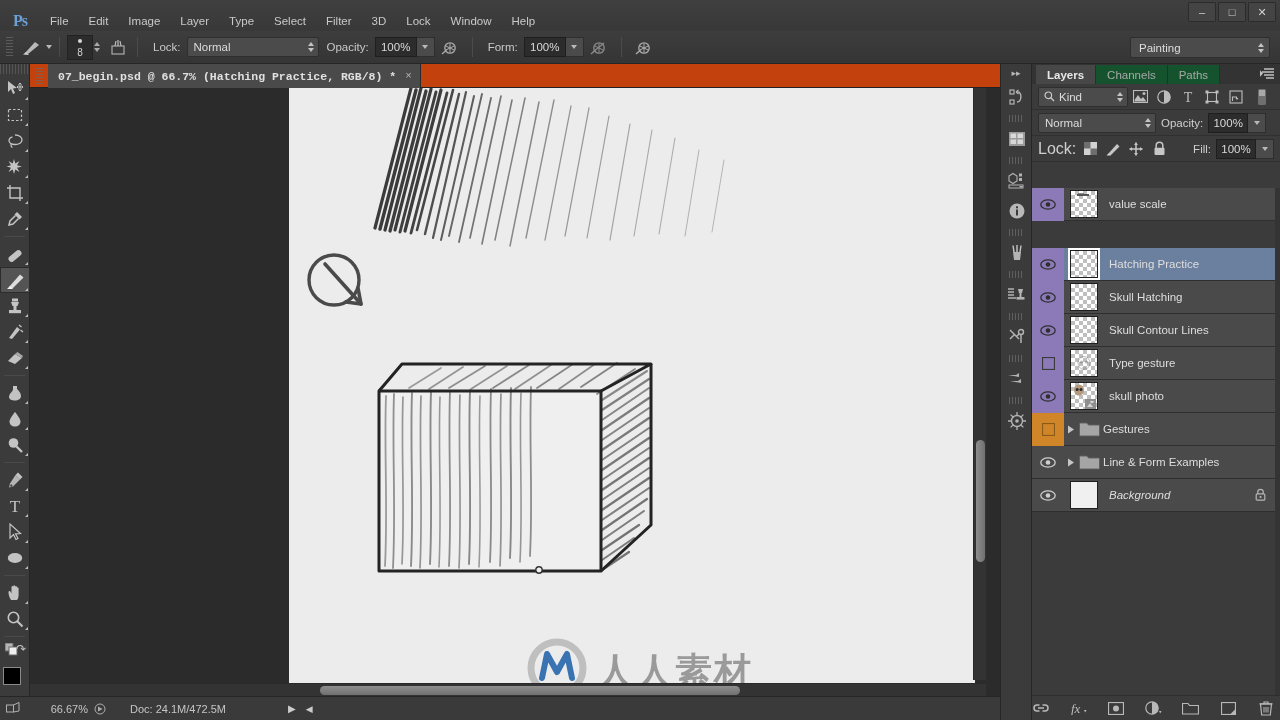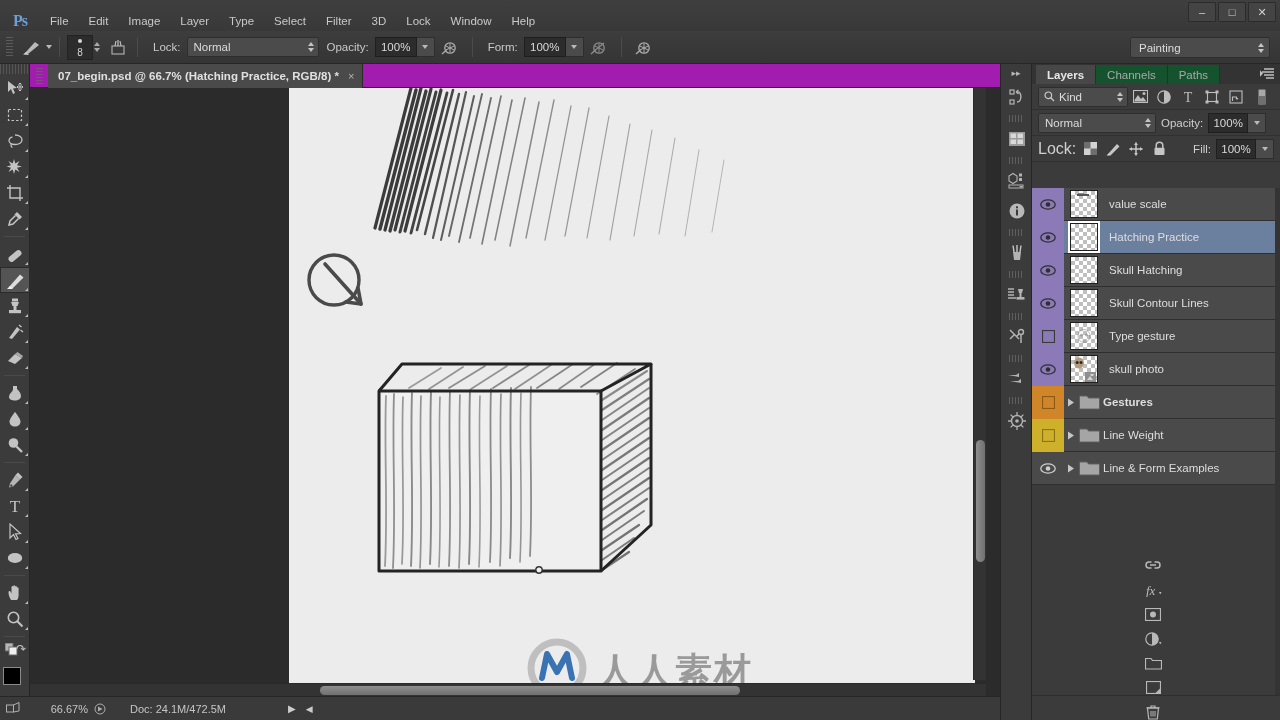--- a/index.html
+++ b/index.html
@@ -105,21 +105,21 @@
     border-left:3px solid transparent; border-bottom:3px solid #bdbdbd;
   }
   .tool-sep { height:1px; background:#2e2e2e; margin:4px 4px; border-bottom:1px solid #4a4a4a;}
   .swatches { position:relative; width:30px; height:34px; margin-top:3px;}
   .sw-fg { position:absolute; left:3px; top:3px; width:18px;height:18px; background:#000; border:1px solid #8a8a8a; }
   .sw-bg { position:absolute; left:12px; top:13px; width:18px;height:18px; background:#fff; border:1px solid #8a8a8a; z-index:-1;}
 
   
   .tabstrip {
     position:absolute; left:30px; top:64px; width:970px; height:24px;
-    background:#a21caf; border-bottom:1px solid #232323;
+    background:#c2410c; border-bottom:1px solid #232323;font-family:Liberation Mono, monospace;
   }
   .tabstrip .grip2 { position:absolute; left:6px; top:4px; width:7px;height:16px;
     background:repeating-linear-gradient(to bottom,#6a6a6a 0 1px,transparent 1px 3px); opacity:.7;}
   .doctab {
     position:absolute; left:18px; top:0; height:24px; background:#4a4a4a;
     display:flex; align-items:center; padding:0 8px 0 10px;
     font-size:11.5px; font-weight:bold; color:#e0e0e0; border-right:1px solid #2a2a2a;
   }
   .doctab .x { margin-left:9px; font-size:11px; font-weight:normal; color:#b5b5b5;}
 
@@ -201,21 +201,21 @@
   .blend-select .updown .u{border-bottom:4px solid #c3c3c3;} .blend-select .updown .d{border-top:4px solid #c3c3c3;}
   .lock-row { height:26px; display:flex; align-items:center; padding:0 6px; gap:5px; border-bottom:1px solid #303030;}
   .lock-ic { width:18px;height:18px;display:flex;align-items:center;justify-content:center;}
 
   .layers-list { position:absolute; left:0; top:124px; width:248px; height:547px; overflow:hidden;
     background:#3b3b3b; }
   .layer-row {
     height:33px; display:flex; align-items:center; position:relative;
     border-bottom:1px solid #2f2f2f; background:#4a4a4a;
   }
-  .layer-row.selected { background:#6b7f9e; }
+  .layer-row.selected { background:#6b7f9e;margin-top:27px; }
   .eye-cell { width:32px; height:33px; display:flex; align-items:center; justify-content:center; }
   .thumb-cell { width:40px; height:33px; display:flex; align-items:center; justify-content:center; position:relative;}
   .lthumb {
     width:28px; height:28px; border:1px solid #1f1f1f;
     background-image:
       linear-gradient(45deg,#bfbfbf 25%,transparent 25%,transparent 75%,#bfbfbf 75%),
       linear-gradient(45deg,#bfbfbf 25%,#fff 25%,#fff 75%,#bfbfbf 75%);
     background-size:8px 8px; background-position:0 0,4px 4px;
   }
   .lthumb.white { background:#f0f0f0; background-image:none; }
@@ -223,22 +223,22 @@
   .disc { position:absolute; left:5px; top:2px; width:30px;height:30px; pointer-events:none;}
   .lname { font-size:11.5px; color:#dedede; padding-left:5px; }
   .lname.italic { font-style:italic; }
   .arrow-cell { width:14px; display:flex; align-items:center; justify-content:center; }
   .folder-ic { width:22px; display:flex; align-items:center; justify-content:center; margin-right:2px;}
   .lock-right { position:absolute; right:14px; top:9px; }
   .panel-scroll { position:absolute; right:0; top:124px; width:5px; height:547px; background:#343434;}
 
   .panel-footer {
     position:absolute; left:0; bottom:0; width:248px; height:25px; background:#3b3b3b;
-    border-top:1px solid #2e2e2e; display:flex; align-items:center; justify-content:flex-end;
-    padding-right:6px; gap:11px;flex-direction:column;
+    border-top:1px solid #2e2e2e; display:flex; align-items:center; justify-content:space-between;
+    padding-right:6px; gap:11px;
   }
   .pf-ic { width:17px; height:17px; display:flex; align-items:center; justify-content:center; }
 
   
   .watermark { position:absolute; left:527px; top:645px; width:240px; height:55px; }
   .wm-text { position:absolute; left:40px; top:2px; font-size:37px; font-weight:bold;
     color:#9a9a9a; letter-spacing:2px; font-family:"DejaVu Sans", sans-serif;}
   .wm-url { position:absolute; left:58px; top:45px; font-size:11px; color:#8f8f8f; letter-spacing:1px;}
   svg { display:block; }
 </style>
@@ -990,41 +990,23 @@
         <div class="arrow-cell">
           <svg width="8" height="9" viewBox="0 0 8 9">
               <path d="M1 0.5 L7 4.5 L1 8.5 Z" fill="#c6c6c6"></path>
             </svg>
         </div>
         <div class="folder-ic">
           <svg width="21" height="16" viewBox="0 0 21 16">
               <path d="M0.5 2 L8 2 L9.5 4 L20.5 4 L20.5 15 L0.5 15 Z" fill="#a5a5a5" stroke="#5e5e5e" stroke-width="0.9"></path>
             </svg>
         </div>
-        <div class="lname" style="padding-left:1px;font-weight:bold;">Gestures</div>
-      </div>
-
-      <div class="layer-row">
-        <div class="eye-cell" style="background:#cfb02a;">
-          <svg width="13" height="13" viewBox="0 0 13 13">
-              <rect x="0.5" y="0.5" width="12" height="12" fill="none" stroke="#8a7417" stroke-width="1.2"></rect>
-            </svg>
-        </div>
-        <div class="arrow-cell">
-          <svg width="8" height="9" viewBox="0 0 8 9">
-              <path d="M1 0.5 L7 4.5 L1 8.5 Z" fill="#c6c6c6"></path>
-            </svg>
-        </div>
-        <div class="folder-ic">
-          <svg width="21" height="16" viewBox="0 0 21 16">
-              <path d="M0.5 2 L8 2 L9.5 4 L20.5 4 L20.5 15 L0.5 15 Z" fill="#a5a5a5" stroke="#5e5e5e" stroke-width="0.9"></path>
-            </svg>
-        </div>
-        <div class="lname" style="padding-left:1px;">Line Weight</div>
-      </div>
+        <div class="lname" style="padding-left:1px;">Gestures</div>
+      </div>
+
 
 
       <div class="layer-row">
         <div class="eye-cell">
           <svg width="16" height="11" viewBox="0 0 16 11">
               <ellipse cx="8" cy="5.5" rx="7.2" ry="4.6" fill="none" stroke="#cfcfcf" stroke-width="1.3"></ellipse>
               <circle cx="8" cy="5.5" r="2.3" fill="#cfcfcf"></circle>
             </svg>
         </div>
         <div class="arrow-cell">
@@ -1033,20 +1015,39 @@
             </svg>
         </div>
         <div class="folder-ic">
           <svg width="21" height="16" viewBox="0 0 21 16">
               <path d="M0.5 2 L8 2 L9.5 4 L20.5 4 L20.5 15 L0.5 15 Z" fill="#a5a5a5" stroke="#5e5e5e" stroke-width="0.9"></path>
             </svg>
         </div>
         <div class="lname" style="padding-left:1px;">Line &amp; Form Examples</div>
       </div>
 
+      <div class="layer-row">
+        <div class="eye-cell">
+          <svg width="16" height="11" viewBox="0 0 16 11">
+              <ellipse cx="8" cy="5.5" rx="7.2" ry="4.6" fill="none" stroke="#cfcfcf" stroke-width="1.3"></ellipse>
+              <circle cx="8" cy="5.5" r="2.3" fill="#cfcfcf"></circle>
+            </svg>
+        </div>
+        <div class="thumb-cell">
+            <div class="lthumb white"></div>
+          </div>
+        <div class="lname italic">Background</div>
+        <div class="lock-right">
+          <svg width="11" height="13" viewBox="0 0 11 13">
+              <path d="M2.8 6 L2.8 4 A2.7 2.7 0 0 1 8.2 4 L8.2 6" fill="none" stroke="#b5b5b5" stroke-width="1.2"></path>
+              <rect x="1.2" y="5.8" width="8.6" height="6.4" rx="1" fill="none" stroke="#b5b5b5" stroke-width="1.2"></rect>
+              <circle cx="5.5" cy="9" r="1.1" fill="#b5b5b5"></circle>
+            </svg>
+        </div>
+      </div>
     </div>
 
     <div class="panel-scroll"></div>
 
     <div class="panel-footer">
       <div class="pf-ic">
         <svg width="16" height="13" viewBox="0 0 16 13">
             <path d="M6.5 3 L4 3 A3 3 0 0 0 4 9 L6.5 9 M9.5 3 L12 3 A3 3 0 0 1 12 9 L9.5 9" fill="none" stroke="#b8b8b8" stroke-width="1.5"></path>
             <path d="M5 6 L11 6" stroke="#b8b8b8" stroke-width="1.5"></path>
           </svg>

